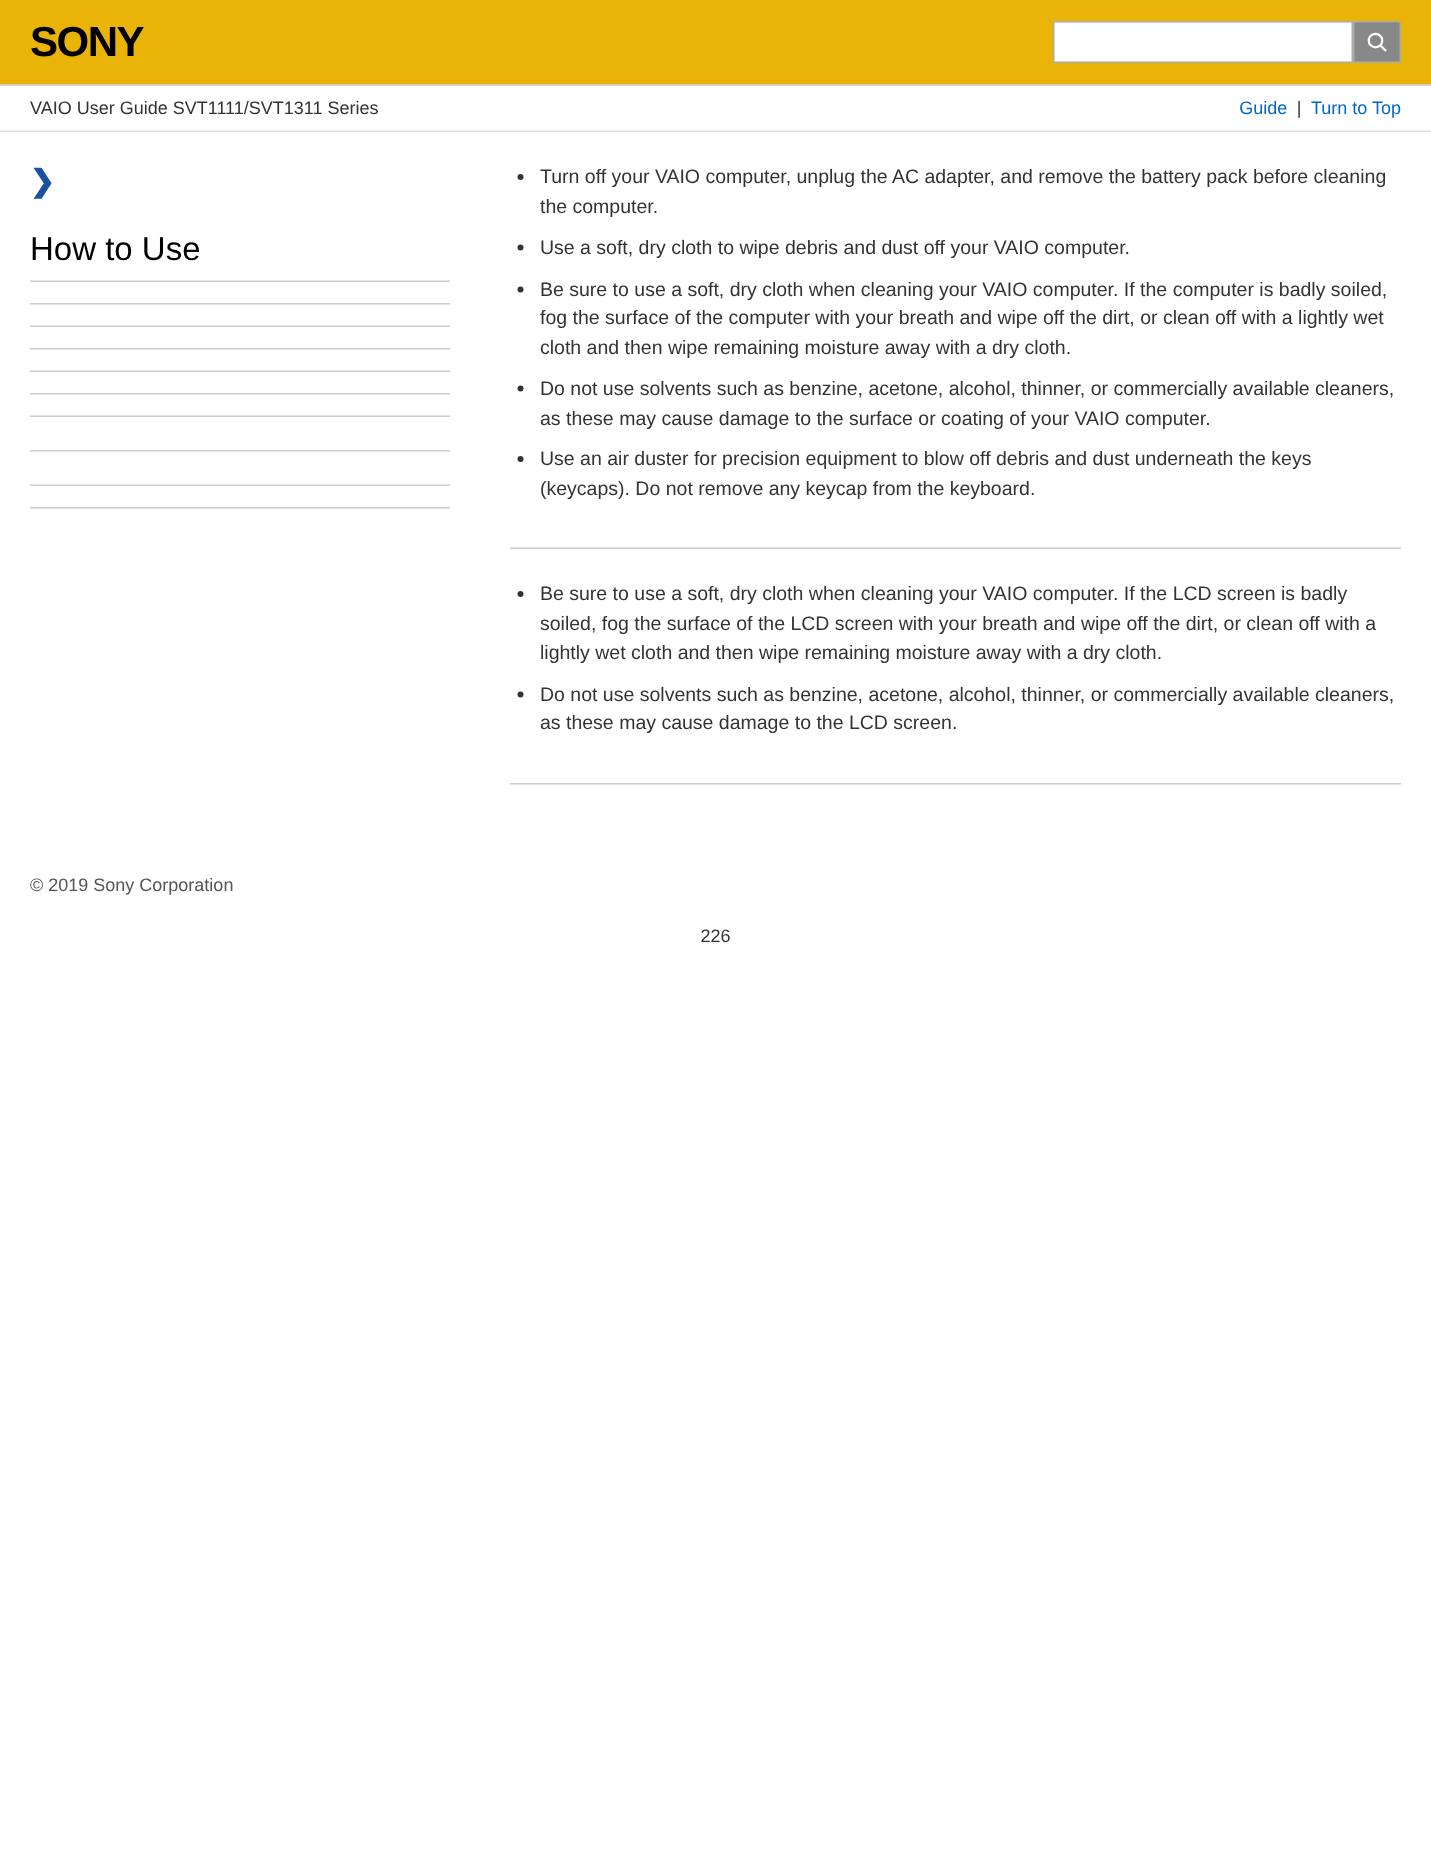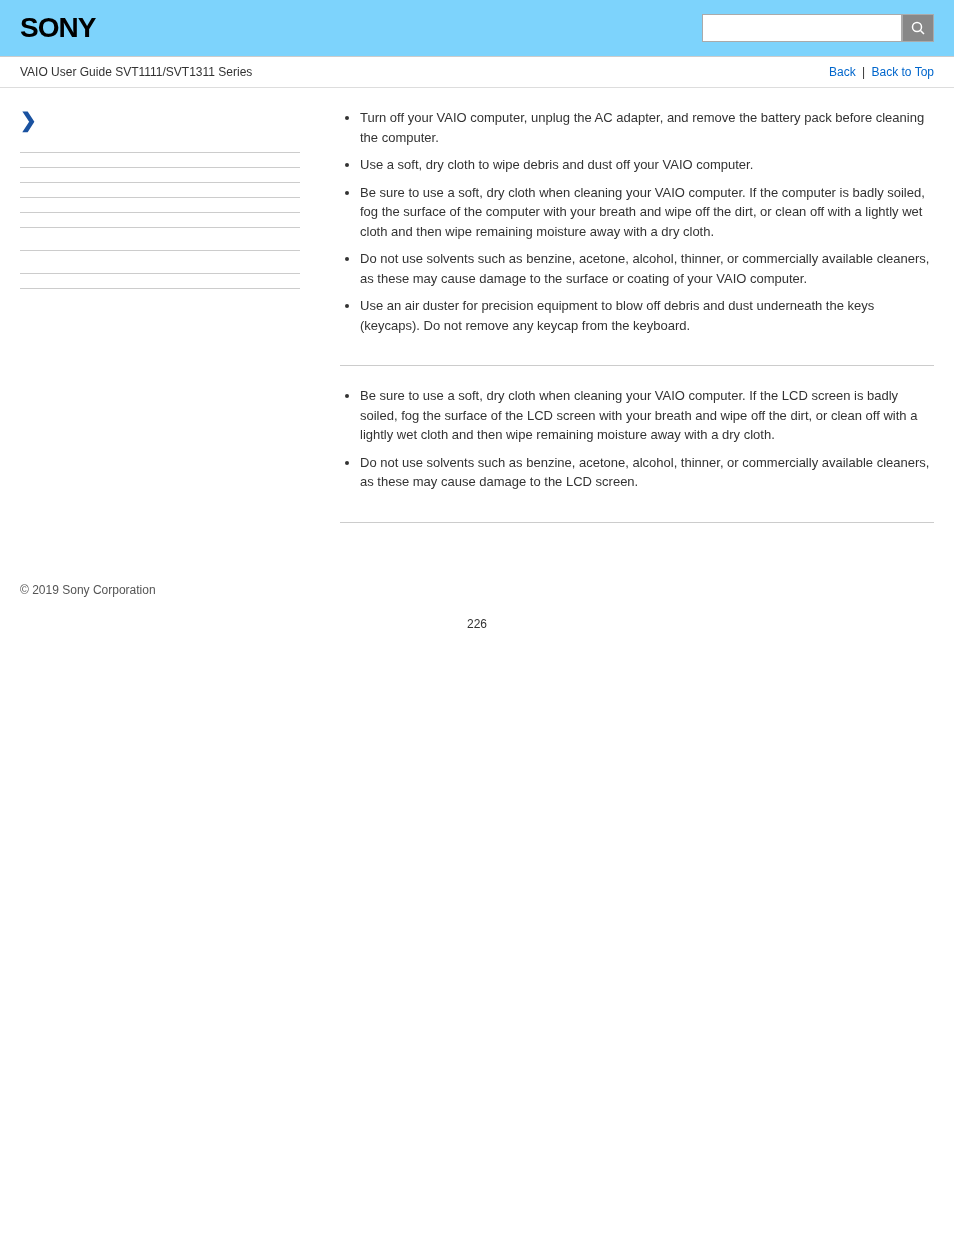--- a/index.html
+++ b/index.html
@@ -7,21 +7,21 @@
       font-family: Arial, Helvetica, sans-serif;
       font-size: 13px;
       color: #333;
       background: #fff;
       width: 954px;
       min-height: 1235px;
     }
 
     
     .header {
-      background: #7dd3fc;
+      background: #eab308;
       padding: 12px 20px;
       display: flex;
       align-items: center;
       justify-content: space-between;
       border-bottom: 1px solid #ccc;
     }
     .sony-logo {
       font-size: 28px;
       font-weight: 900;
       letter-spacing: -1px;
@@ -177,30 +177,31 @@
         <circle cx="6" cy="6" r="4.5" stroke="white" stroke-width="1.5"></circle>
         <line x1="9.5" y1="9.5" x2="13" y2="13" stroke="white" stroke-width="1.5"></line>
       </svg>
     </button>
   </div>
 </div>
 
 <div class="breadcrumb-bar">
   <span class="guide-title">VAIO User Guide SVT1111/SVT1311 Series</span>
   <div class="nav-links">
-    <a href="#">Back</a>
+    <a href="#">Guide</a>
     <span class="sep"> | </span>
-    <a href="#">Back to Top</a>
+    <a href="#">Turn to Top</a>
   </div>
 </div>
 
 <div class="main-content">
 
   <div class="sidebar">
     <span class="sidebar-chevron">❯</span>
+    <h2 class="sidebar-title">How to Use</h2>
     <div class="sidebar-lines">
       <hr class="sidebar-line">
       <hr class="sidebar-line">
       <hr class="sidebar-line">
       <hr class="sidebar-line">
       <hr class="sidebar-line">
       <hr class="sidebar-line">
       <hr class="sidebar-line sidebar-line-gap">
       <hr class="sidebar-line">
       <hr class="sidebar-line">

